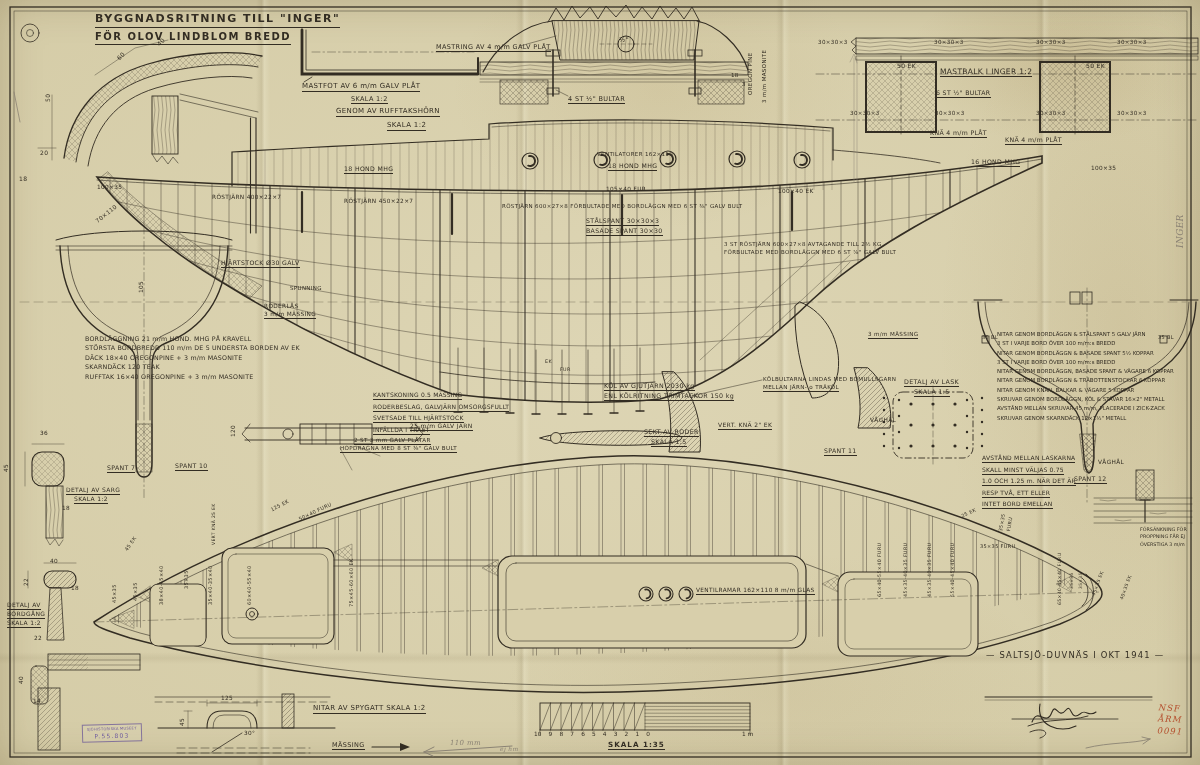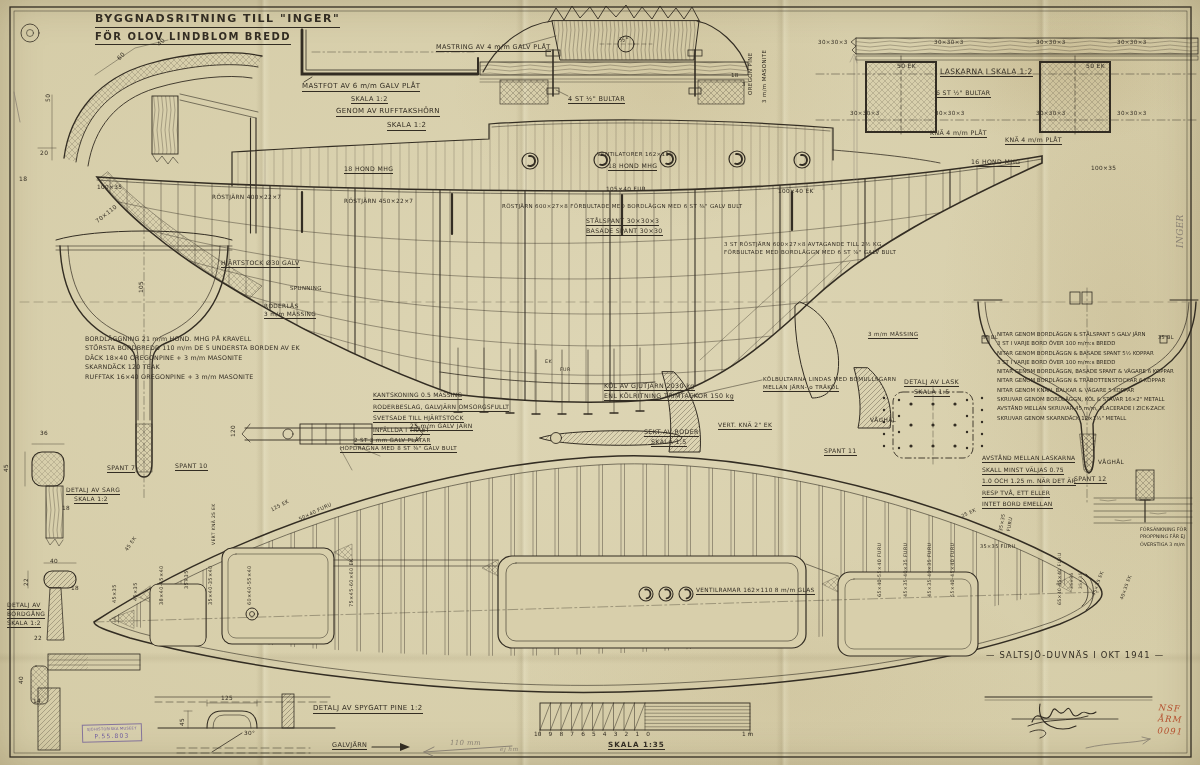--- a/index.html
+++ b/index.html
@@ -448,21 +448,21 @@
       <span class="lbl" style="left: 818px; top: 40px; font-size: 5.6px;">30×30×3</span>
       <span class="lbl" style="left: 934px; top: 40px; font-size: 5.6px;">30×30×3</span>
       <span class="lbl" style="left: 1036px; top: 40px; font-size: 5.6px;">30×30×3</span>
       <span class="lbl" style="left: 1117px; top: 40px; font-size: 5.6px;">30×30×3</span>
       <span class="lbl" style="left: 850px; top: 111px; font-size: 5.6px;">30×30×3</span>
       <span class="lbl" style="left: 935px; top: 111px; font-size: 5.6px;">30×30×3</span>
       <span class="lbl" style="left: 1036px; top: 111px; font-size: 5.6px;">30×30×3</span>
       <span class="lbl" style="left: 1117px; top: 111px; font-size: 5.6px;">30×30×3</span>
       <span class="lbl" style="left: 897px; top: 63px; font-size: 6px;">50 EK</span>
       <span class="lbl" style="left: 1086px; top: 63px; font-size: 6px;">50 EK</span>
-      <span class="lbl ul" style="left: 940px; top: 68px; font-size: 7.5px;">LASKARNA I SKALA 1:2</span>
+      <span class="lbl ul" style="left: 940px; top: 68px; font-size: 7.5px;">MASTBALK I INGER 1:2</span>
       <span class="lbl ul" style="left: 936px; top: 90px; font-size: 6.2px;">6 ST ½" BULTAR</span>
       <span class="lbl ul" style="left: 930px; top: 130px; font-size: 6.2px;">KNÄ 4 m/m PLÅT</span>
       <span class="lbl ul" style="left: 1005px; top: 137px; font-size: 6.2px;">KNÄ 4 m/m PLÅT</span>
       <span class="lbl" style="left: 597px; top: 152px; font-size: 5.5px;">VENTILATORER 162×110</span>
       <span class="lbl ul" style="left: 344px; top: 166px; font-size: 6.2px;">18 HOND MHG</span>
       <span class="lbl ul" style="left: 608px; top: 163px; font-size: 6.2px;">18 HOND MHG</span>
       <span class="lbl ul" style="left: 971px; top: 159px; font-size: 6.2px;">16 HOND MHG</span>
       <span class="lbl" style="left: 97px; top: 185px; font-size: 5.8px;">100×35</span>
       <span class="lbl" style="left: 1091px; top: 166px; font-size: 5.8px;">100×35</span>
       <span class="lbl" style="left: 95px; top: 220px; font-size: 5.8px; transform: rotate(-38deg);">70×110</span>
@@ -534,24 +534,24 @@
       <span class="lbl" style="left: 961px; top: 515px; font-size: 4.8px; transform: rotate(-25deg);">25 EK</span>
       <span class="lbl" style="left: 999px; top: 531px; font-size: 4.8px; transform: rotate(-80deg);">35×35</span>
       <span class="lbl" style="left: 1007px; top: 531px; font-size: 4.8px; transform: rotate(-80deg);">FURU</span>
       <span class="lbl" style="left: 980px; top: 544px; font-size: 5px;">35×35  FURU</span>
       <span class="lbl" style="left: 1058px; top: 605px; font-size: 4.6px; transform: rotate(-90deg);">65×40-45×40 FURU</span>
       <span class="lbl" style="left: 1070px; top: 589px; font-size: 4.4px; transform: rotate(-90deg);">35×35</span>
       <span class="lbl" style="left: 1079px; top: 589px; font-size: 4.4px; transform: rotate(-90deg);">35×35</span>
       <span class="lbl" style="left: 1092px; top: 595px; font-size: 4.6px; transform: rotate(-70deg);">45×35 EK</span>
       <span class="lbl" style="left: 1120px; top: 599px; font-size: 4.6px; transform: rotate(-70deg);">40×35 EK</span>
       <span class="lbl ul" style="left: 696px; top: 588px; font-size: 5.8px;">VENTILRAMAR 162×110 8 m/m GLAS</span>
-      <span class="lbl ul" style="left: 313px; top: 705px; font-size: 7px;">DETALJ AV SPYGATT  PINE 1:2</span>
+      <span class="lbl ul" style="left: 313px; top: 705px; font-size: 7px;">NITAR AV SPYGATT  SKALA 1:2</span>
       <span class="lbl" style="left: 221px; top: 696px; font-size: 5.8px;">125</span>
       <span class="lbl" style="left: 180px; top: 726px; font-size: 5.8px; transform: rotate(-90deg);">45</span>
       <span class="lbl" style="left: 244px; top: 731px; font-size: 5.8px;">30°</span>
-      <span class="lbl ul" style="left: 332px; top: 742px; font-size: 6.5px;">GALVJÄRN</span>
+      <span class="lbl ul" style="left: 332px; top: 742px; font-size: 6.5px;">MÄSSING</span>
       <span class="lbl" style="left: 545px; top: 360px; font-size: 4.8px;">EK</span>
       <span class="lbl" style="left: 560px; top: 368px; font-size: 4.8px;">FUR</span>
       <span class="lbl pencil it" style="left: 450px; top: 740px; font-size: 7px;">110 mm</span>
       <span class="lbl pencil it" style="left: 500px; top: 746px; font-size: 6px;">ej hm</span>
       <span class="lbl pencil it" style="left: 1176px; top: 248px; font-size: 9px; transform: rotate(-90deg);">INGER</span>
     </div>
 </div>
 
 </body></html>

